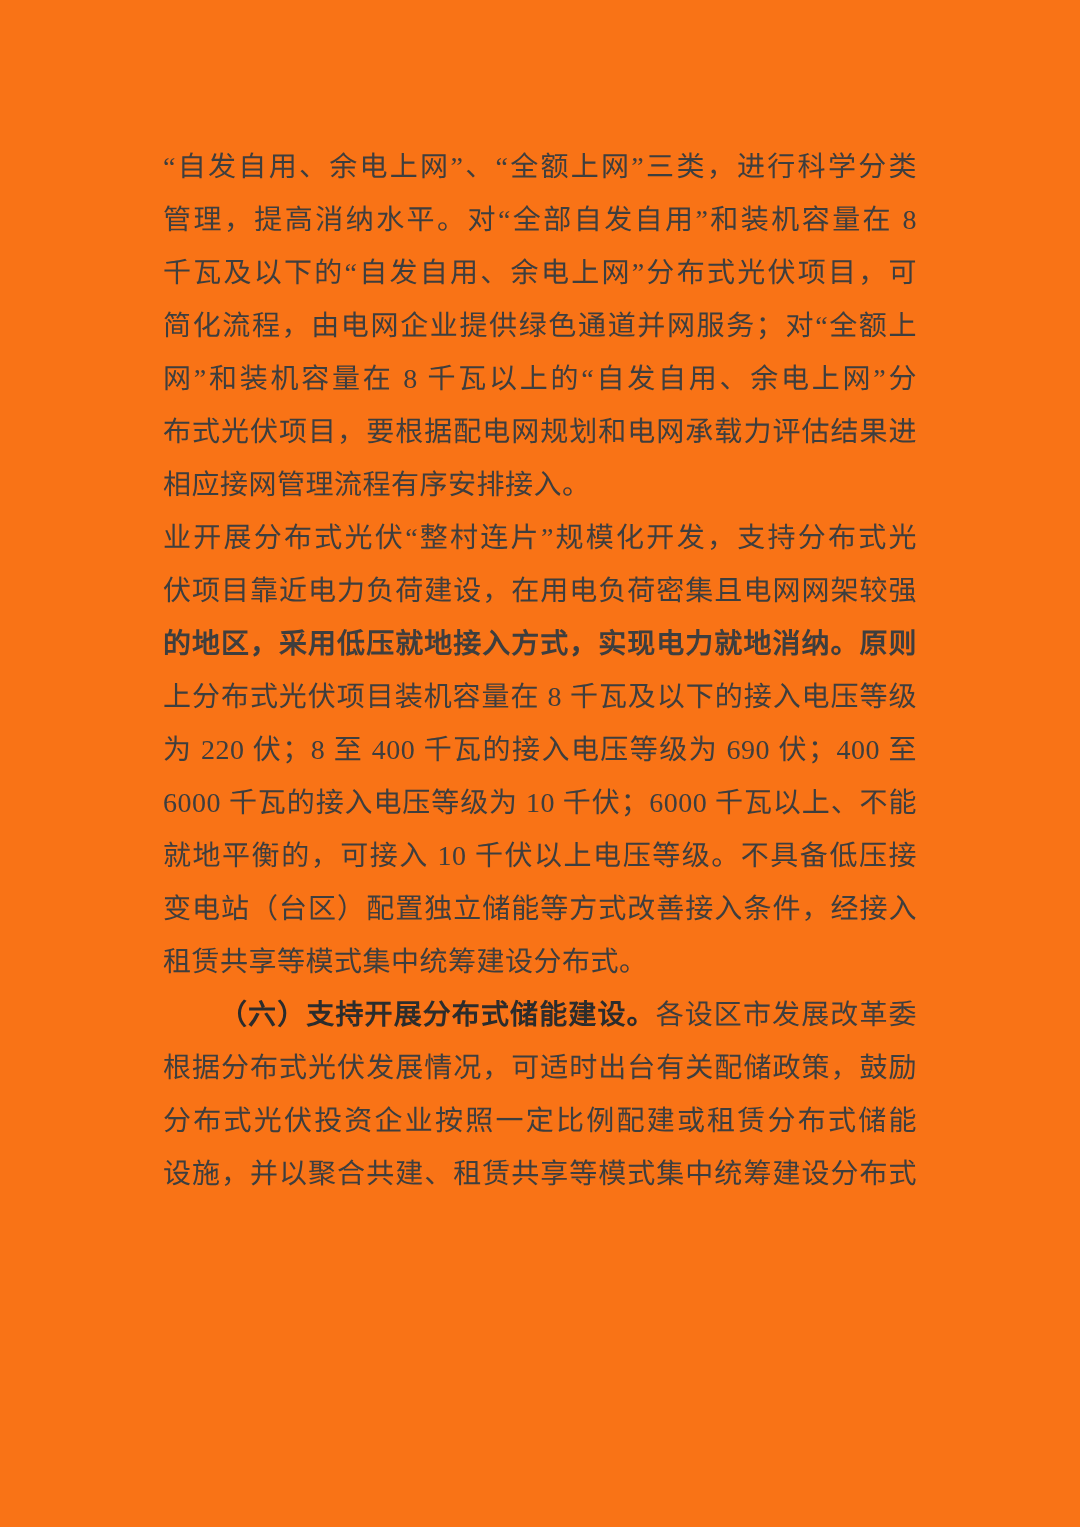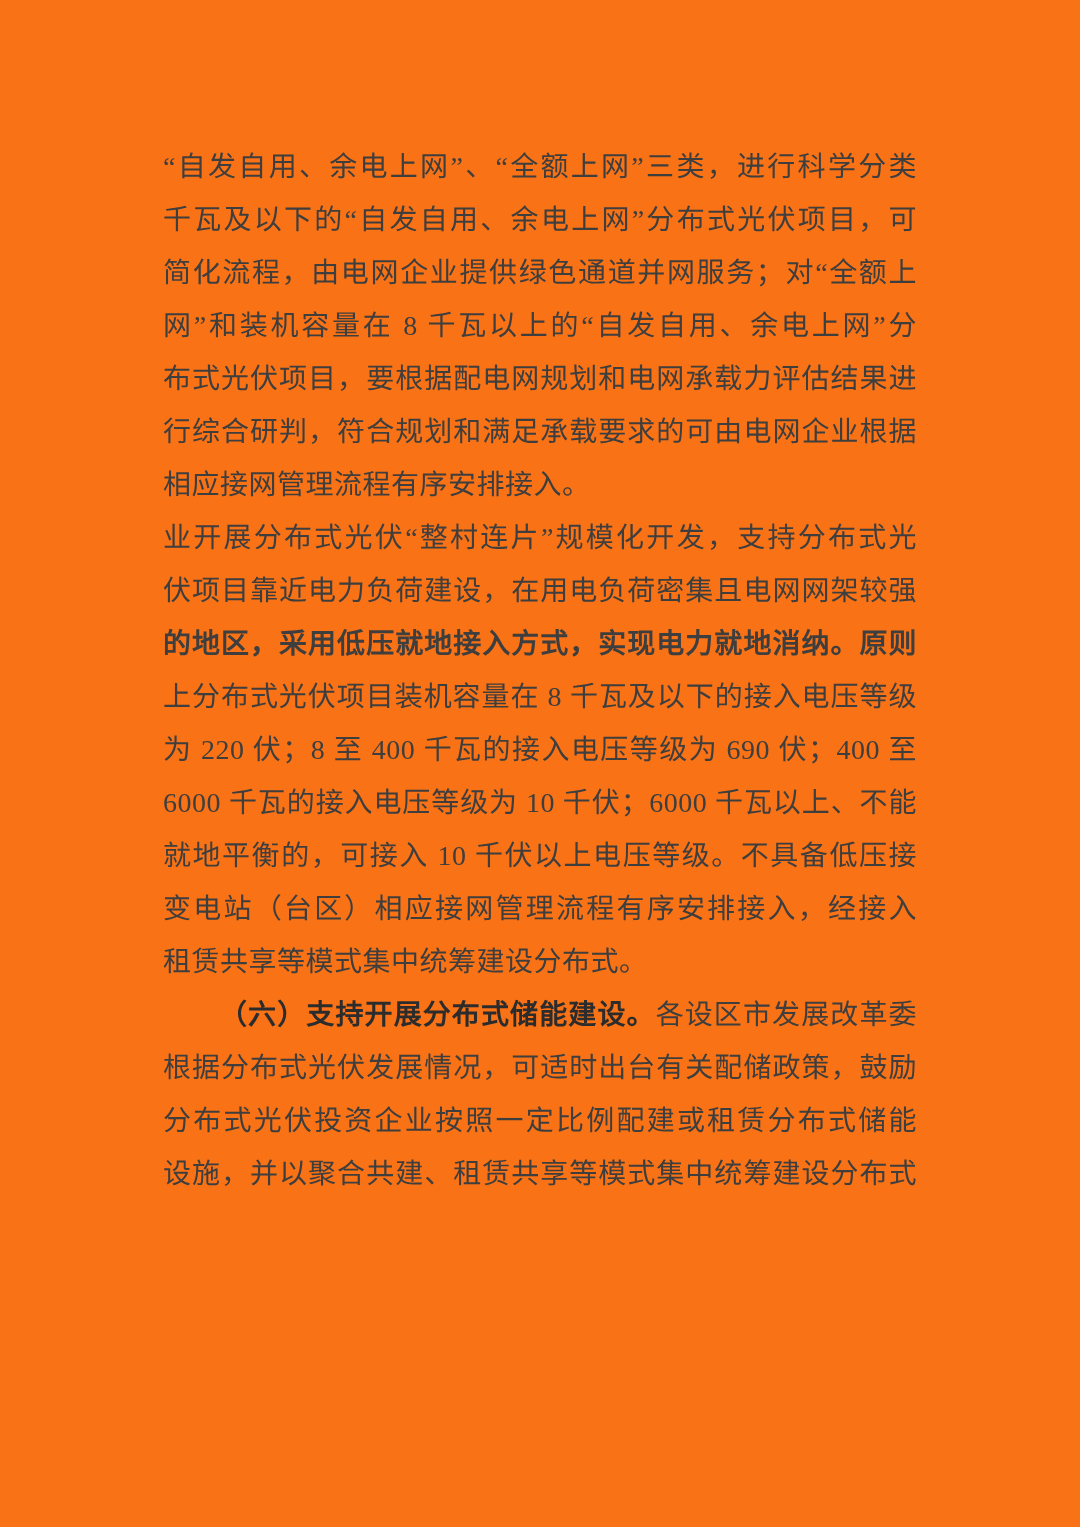--- a/index.html
+++ b/index.html
@@ -40,33 +40,33 @@
     font-weight: 700;
     color: #2c2c2c;
   }
 </style>
 </head>
 <body>
 
 <div class="page" style="background: #f97316;">
   <div class="doc">
       <div class="line" style="color: rgb(62, 62, 62);"><span>“自发自用、余电上网”、“全额上网”三类，进行科学分类</span></div>
+      <div class="line" style="color: rgb(62, 62, 62);"><span>管理，提高消纳水平。对“全部自发自用”和装机容量在 8</span></div>
       <div class="line" style="color: rgb(62, 62, 62);"><span>千瓦及以下的“自发自用、余电上网”分布式光伏项目，可</span></div>
       <div class="line" style="color: rgb(62, 62, 62);"><span>简化流程，由电网企业提供绿色通道并网服务；对“全额上</span></div>
       <div class="line" style="color: rgb(62, 62, 62);"><span>网”和装机容量在 8 千瓦以上的“自发自用、余电上网”分</span></div>
       <div class="line" style="color: rgb(62, 62, 62);"><span>布式光伏项目，要根据配电网规划和电网承载力评估结果进</span></div>
-      <div class="line" style="color: rgb(62, 62, 62);"><span>行综合研判，符合规划和满足承载要求的可由电网企业根据</span></div>
       <div class="line last" style="color: rgb(62, 62, 62);"><span>相应接网管理流程有序安排接入。</span></div>
       <div class="line" style="color: rgb(62, 62, 62);"><span>业开展分布式光伏“整村连片”规模化开发，支持分布式光</span></div>
       <div class="line" style="color: rgb(62, 62, 62);"><span>伏项目靠近电力负荷建设，在用电负荷密集且电网网架较强</span></div>
       <div class="line" style="color: rgb(62, 62, 62); font-weight: bold;"><span>的地区，采用低压就地接入方式，实现电力就地消纳。原则</span></div>
       <div class="line" style="color: rgb(62, 62, 62);"><span>上分布式光伏项目装机容量在 8 千瓦及以下的接入电压等级</span></div>
       <div class="line" style="color: rgb(62, 62, 62);"><span>为 220 伏；8 至 400 千瓦的接入电压等级为 690 伏；400 至</span></div>
       <div class="line" style="color: rgb(62, 62, 62);"><span>6000 千瓦的接入电压等级为 10 千伏；6000 千瓦以上、不能</span></div>
       <div class="line" style="color: rgb(62, 62, 62);"><span>就地平衡的，可接入 10 千伏以上电压等级。不具备低压接</span></div>
-      <div class="line" style="color: rgb(62, 62, 62);"><span>变电站（台区）相应接网管理流程有序安排接入，经接入</span></div>
+      <div class="line" style="color: rgb(62, 62, 62);"><span>变电站（台区）配置独立储能等方式改善接入条件，经接入</span></div>
       <div class="line last" style="color: rgb(62, 62, 62);"><span>租赁共享等模式集中统筹建设分布式。</span></div>
       <div class="line indent" style="color: rgb(62, 62, 62);"><span class="head" style="color: rgb(44, 44, 44);">（六）支持开展分布式储能建设。</span><span>各设区市发展改革委</span></div>
       <div class="line" style="color: rgb(62, 62, 62);"><span>根据分布式光伏发展情况，可适时出台有关配储政策，鼓励</span></div>
       <div class="line" style="color: rgb(62, 62, 62);"><span>分布式光伏投资企业按照一定比例配建或租赁分布式储能</span></div>
       <div class="line" style="color: rgb(62, 62, 62);"><span>设施，并以聚合共建、租赁共享等模式集中统筹建设分布式</span></div>
     </div>
 </div>
 
 </body></html>

